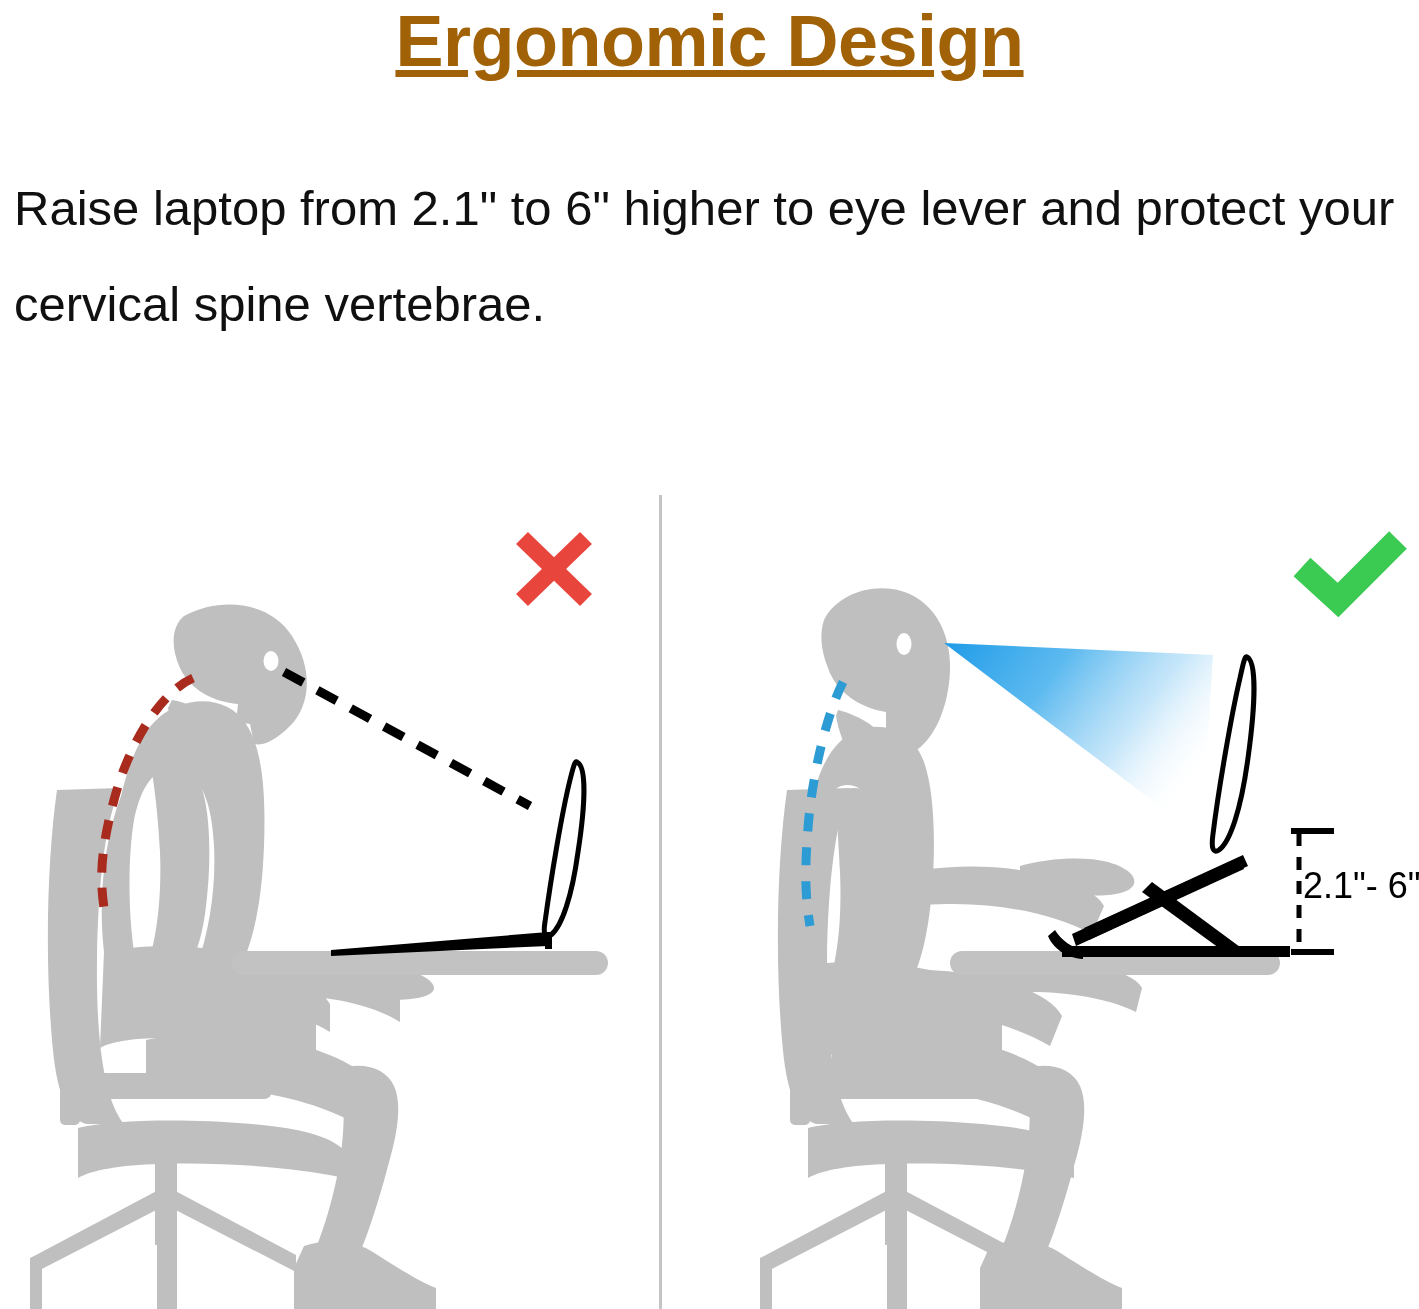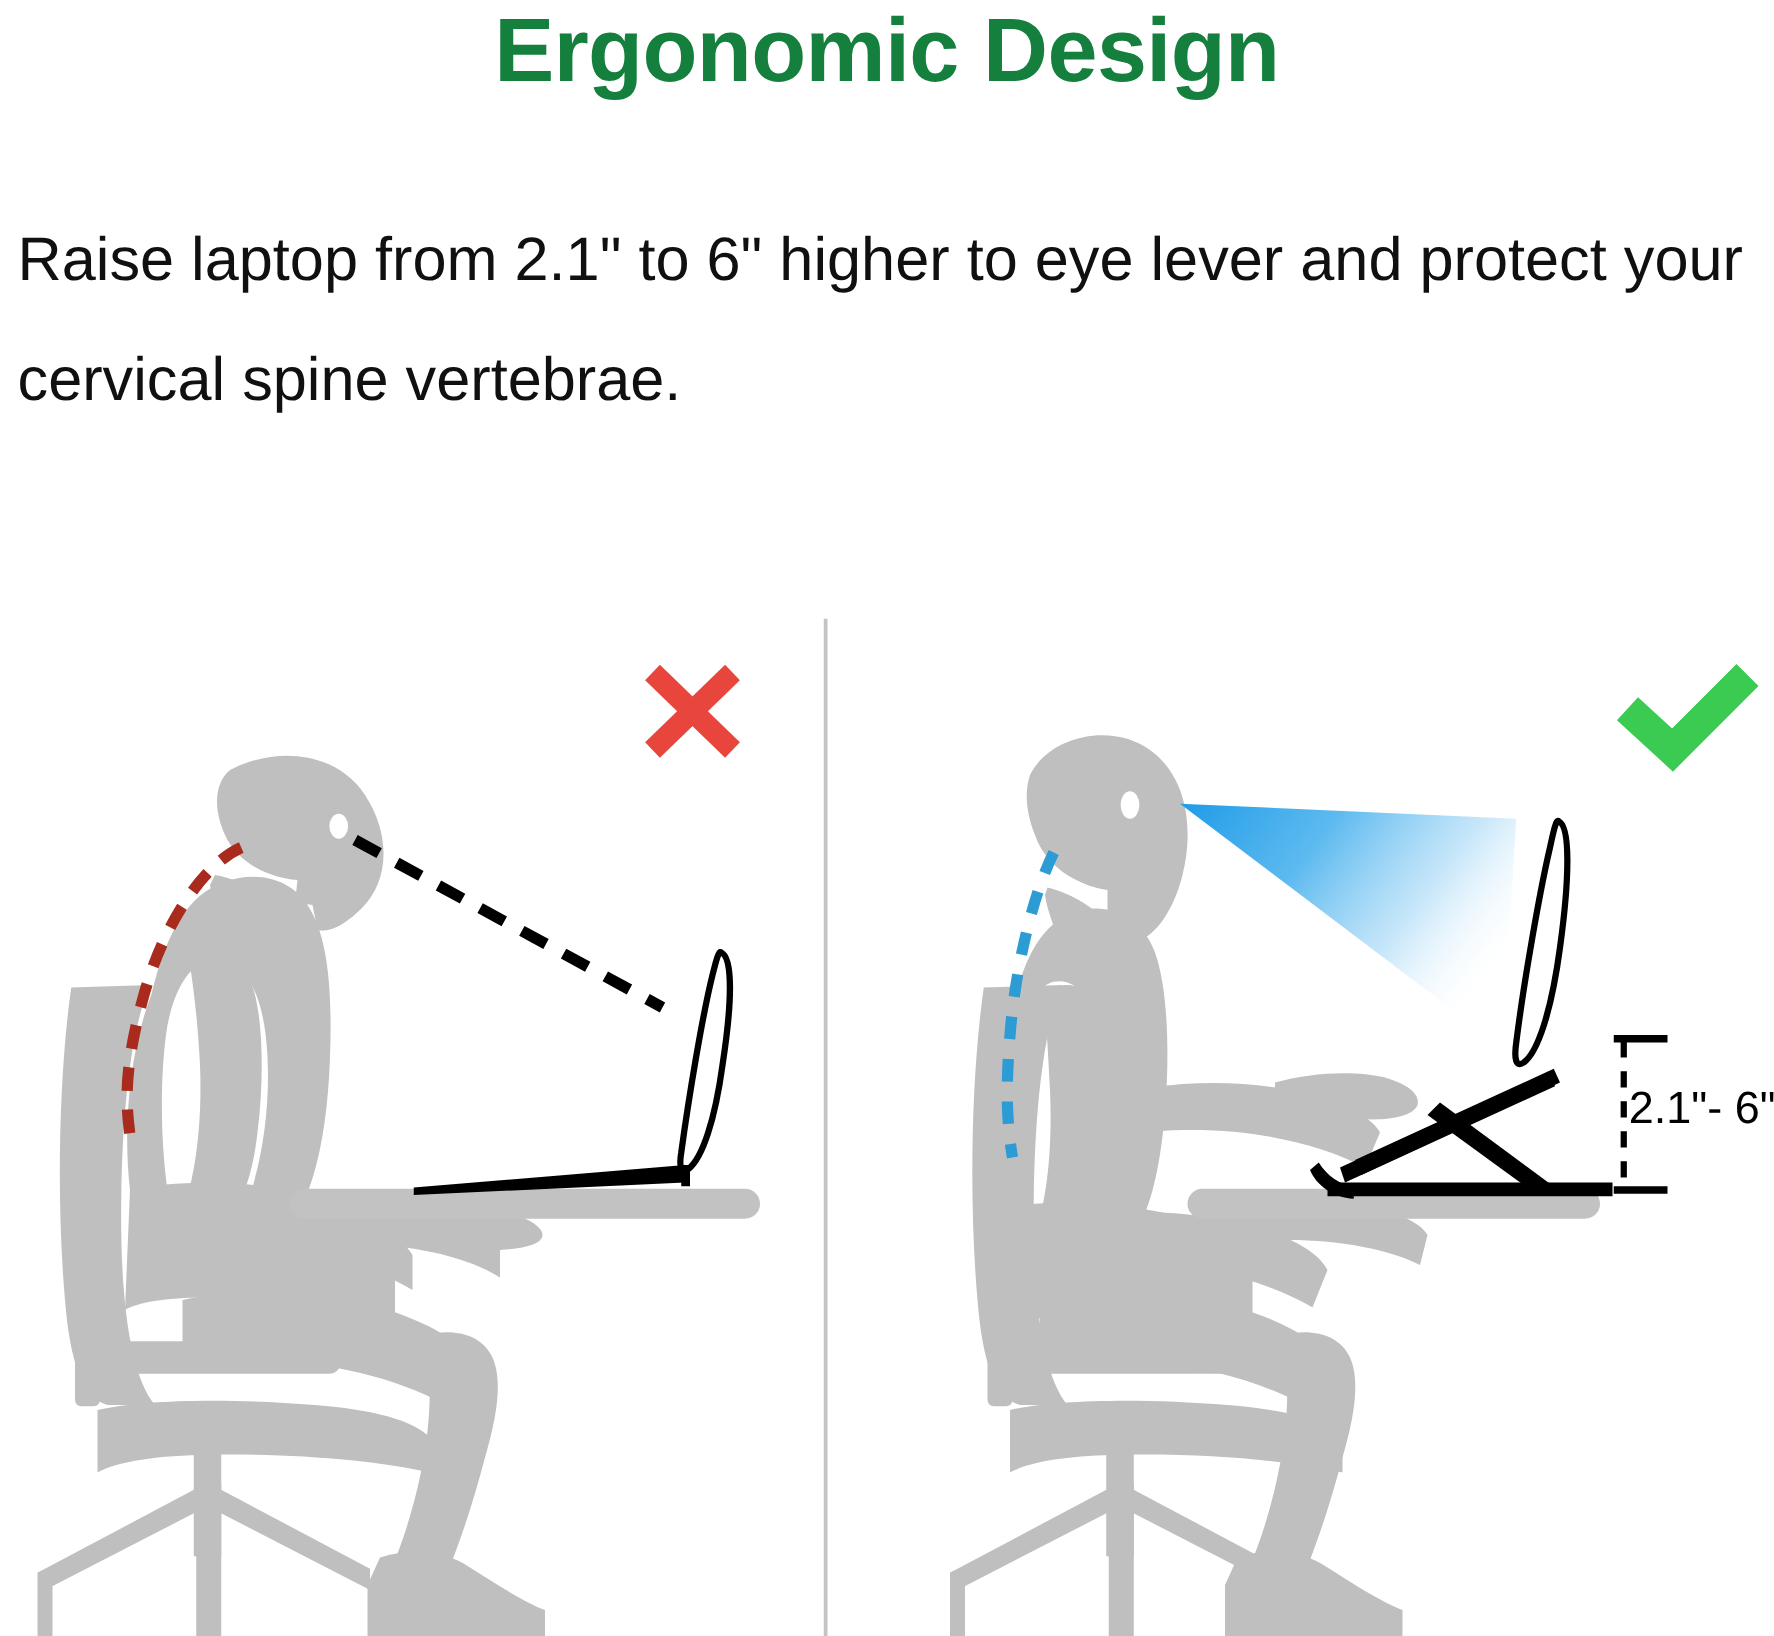--- a/index.html
+++ b/index.html
@@ -25,22 +25,23 @@
     position: absolute;
     left: 0;
     top: 2px;
     width: 1419px;
     text-align: center;
     font-family: "Liberation Sans", sans-serif;
     font-weight: bold;
     font-size: 72px;
     line-height: 78px;
     letter-spacing: -0.5px;
-    color: #15803d;
+    color: #a16207;
     white-space: nowrap;
+    text-decoration: underline;
   }
 
   #subtitle {
     position: absolute;
     left: 14px;
     top: 160px;
     width: 1390px;
     font-family: "Liberation Sans", sans-serif;
     font-weight: normal;
     font-size: 49px;

